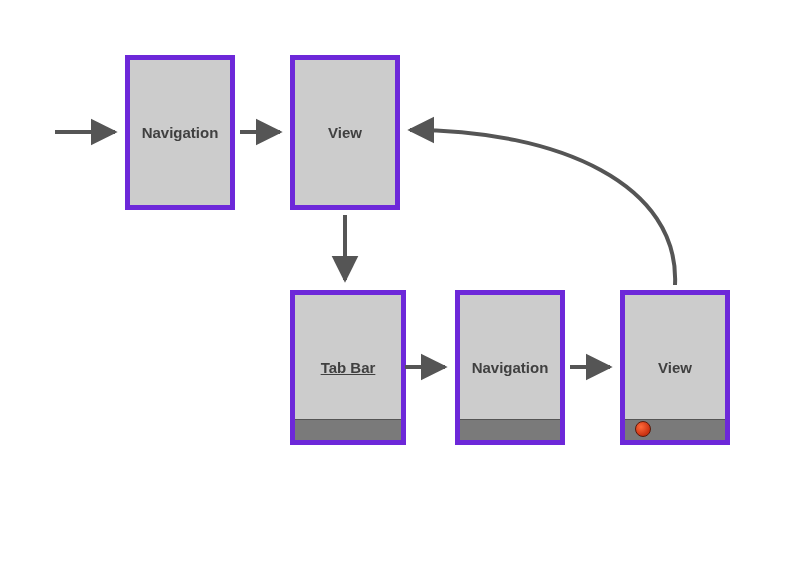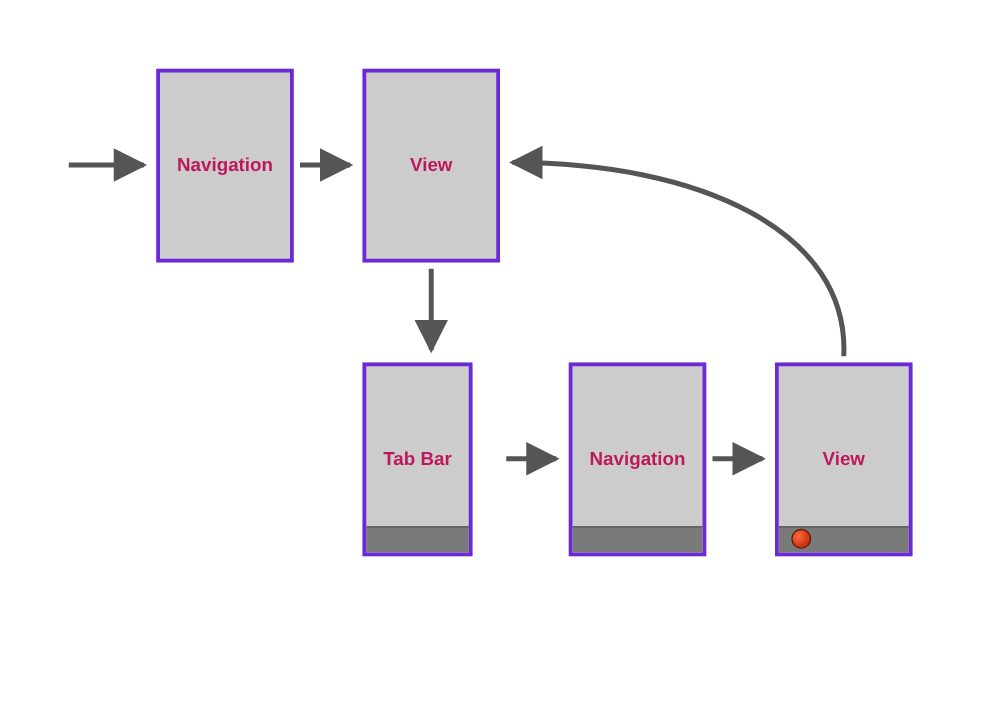--- a/index.html
+++ b/index.html
@@ -11,28 +11,28 @@
     font-family: Arial, Helvetica, sans-serif;
   }
   .canvas {
     position: relative;
     width: 800px;
     height: 568px;
   }
   .node {
     position: absolute;
     background: #cccccc;
-    border: 3px solid #6d28d9;
+    border: 5px solid #6d28d9;
     box-sizing: border-box;
     display: flex;
     align-items: center;
     justify-content: center;
     font-weight: bold;
     font-size: 15px;
-    color: #be185d;
+    color: #404040;
   }
   .tab-strip {
     position: absolute;
     bottom: 0;
     left: 0;
     right: 0;
     height: 20px;
     background: #7a7a7a;
     border-top: 1px solid #555555;
   }
@@ -60,21 +60,21 @@
 <div class="canvas">
 
   <div class="node" style="left:125px; top:55px; width:110px; height:155px;">
     <span>Navigation</span>
   </div>
 
   <div class="node" style="left:290px; top:55px; width:110px; height:155px;">
     <span>View</span>
   </div>
 
-  <div class="node" style="left:290px; top:290px; width:88px; height:155px;">
+  <div class="node" style="left:290px; top:290px; width:116px; height:155px;text-decoration:underline;">
     <span>Tab Bar</span>
     <div class="tab-strip"></div>
   </div>
 
   <div class="node" style="left:455px; top:290px; width:110px; height:155px;">
     <span>Navigation</span>
     <div class="tab-strip"></div>
   </div>
 
   <div class="node" style="left:620px; top:290px; width:110px; height:155px;">

